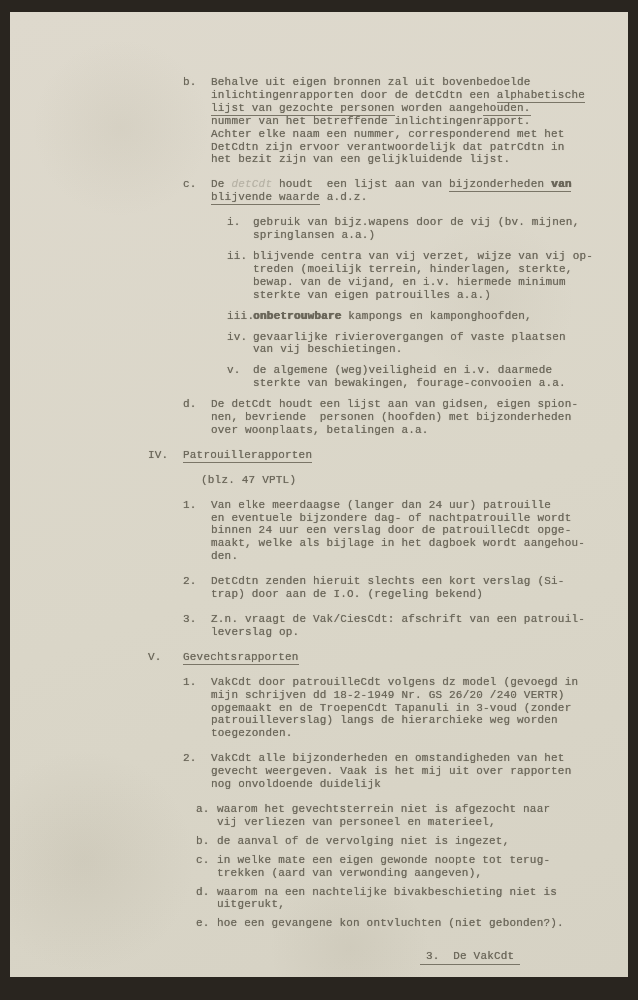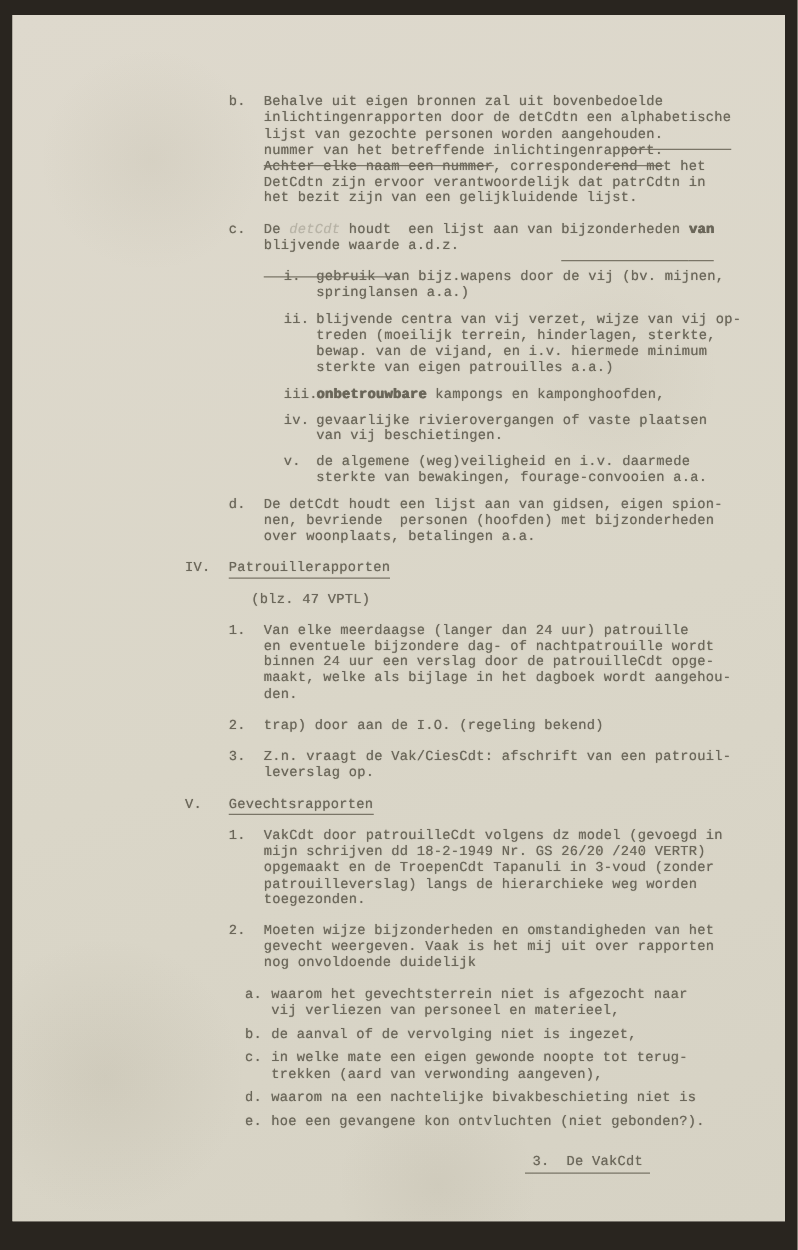--- a/index.html
+++ b/index.html
@@ -30,21 +30,21 @@
   .block .lines{flex:1 1 auto;min-width:0;}
   .line{white-space:pre-wrap;}
   
   .lv-section .label{width:35px;}
   .lv-alpha{margin-left:35px;}  .lv-alpha .label{width:28px;}
   .lv-num{margin-left:35px;}    .lv-num .label{width:28px;}
   .lv-roman{margin-left:79px;margin-bottom:8px;}  .lv-roman .label{width:26px;}
   .lv-subalpha{margin-left:48px;margin-bottom:6px;} .lv-subalpha .label{width:21px;}
   .lv-note{margin-left:53px;}
   .lv-section{margin-bottom:12px;}
-  .seg-u{border-bottom:1px solid rgba(104,100,86,.85);padding-bottom:18px;}
+  .seg-u{border-bottom:1px solid rgba(104,100,86,.85);padding-bottom:1px;}
   .seg-b{font-weight:bold;text-shadow:.6px 0 0 currentColor, 0 0 .7px rgba(104,100,86,.8);font-family:Liberation Mono, monospace;}
   .seg-f{opacity:.32;font-style:italic;}
   .section-title{border-bottom:1px solid rgba(104,100,86,.85);padding-bottom:1px;}
   .signature{margin:20px 0 0 272px;}
   .signature .line span{border-bottom:1px solid rgba(104,100,86,.85);padding:0 6px 2px 6px;}
 </style>
 </head>
 <body>
 
 <div class="paper">
@@ -129,20 +129,21 @@
           <div class="line"><span>Van elke meerdaagse (langer dan 24 uur) patrouille</span></div>
           <div class="line"><span>en eventuele bijzondere dag- of nachtpatrouille wordt</span></div>
           <div class="line"><span>binnen 24 uur een verslag door de patrouilleCdt opge-</span></div>
           <div class="line"><span>maakt, welke als bijlage in het dagboek wordt aangehou-</span></div>
           <div class="line"><span>den.</span></div>
         </div>
       </div>
       <div class="block lv-num">
         <span class="label">2.</span>
         <div class="lines">
+          <div class="line"><span>DetCdtn zenden hieruit slechts een kort verslag (Si-</span></div>
           <div class="line"><span>trap) door aan de I.O. (regeling bekend)</span></div>
         </div>
       </div>
       <div class="block lv-num">
         <span class="label">3.</span>
         <div class="lines">
           <div class="line"><span>Z.n. vraagt de Vak/CiesCdt: afschrift van een patrouil-</span></div>
           <div class="line"><span>leverslag op.</span></div>
         </div>
       </div>
@@ -158,21 +159,21 @@
           <div class="line"><span>VakCdt door patrouilleCdt volgens dz model (gevoegd in</span></div>
           <div class="line"><span>mijn schrijven dd 18-2-1949 Nr. GS 26/20 /240 VERTR)</span></div>
           <div class="line"><span>opgemaakt en de TroepenCdt Tapanuli in 3-voud (zonder</span></div>
           <div class="line"><span>patrouilleverslag) langs de hierarchieke weg worden</span></div>
           <div class="line"><span>toegezonden.</span></div>
         </div>
       </div>
       <div class="block lv-num">
         <span class="label">2.</span>
         <div class="lines">
-          <div class="line"><span>Moeten wijze bijzonderheden en omstandigheden van het</span></div>
+          <div class="line"><span>VakCdt alle bijzonderheden en omstandigheden van het</span></div>
           <div class="line"><span>gevecht weergeven. Vaak is het mij uit over rapporten</span></div>
           <div class="line"><span>nog onvoldoende duidelijk</span></div>
         </div>
       </div>
       <div class="block lv-subalpha">
         <span class="label">a.</span>
         <div class="lines">
           <div class="line"><span>waarom het gevechtsterrein niet is afgezocht naar</span></div>
           <div class="line"><span>vij verliezen van personeel en materieel,</span></div>
         </div>
@@ -187,20 +188,21 @@
         <span class="label">c.</span>
         <div class="lines">
           <div class="line"><span>in welke mate een eigen gewonde noopte tot terug-</span></div>
           <div class="line"><span>trekken (aard van verwonding aangeven),</span></div>
         </div>
       </div>
       <div class="block lv-subalpha">
         <span class="label">d.</span>
         <div class="lines">
           <div class="line"><span>waarom na een nachtelijke bivakbeschieting niet is</span></div>
+          <div class="line"><span>uitgerukt,</span></div>
         </div>
       </div>
       <div class="block lv-subalpha">
         <span class="label">e.</span>
         <div class="lines">
           <div class="line"><span>hoe een gevangene kon ontvluchten (niet gebonden?).</span></div>
         </div>
       </div>
       <div class="signature">
         <div class="line"><span>3.  De VakCdt</span></div>

